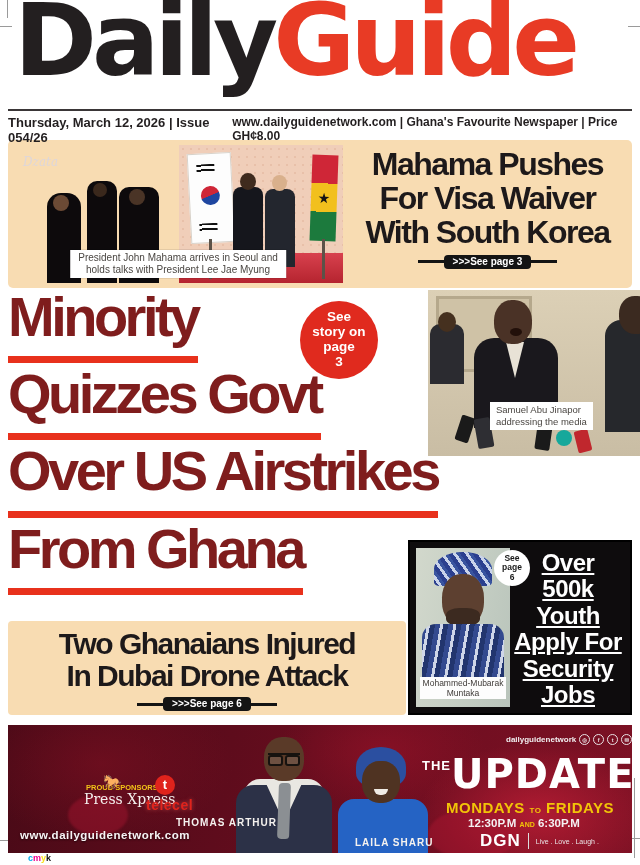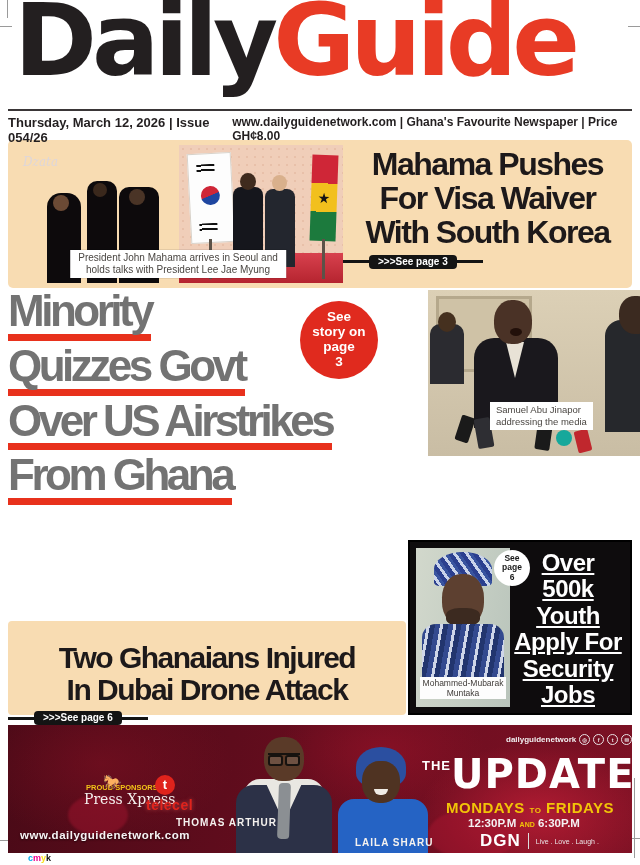--- a/index.html
+++ b/index.html
@@ -49,48 +49,48 @@
   .pole { position:absolute; width:3px; background:#5c5248; }
   .pb-man { position:absolute; border-radius:8px 8px 0 0; }
   .pb-head { position:absolute; border-radius:50%; }
 
   .ts-caption { position:absolute; left:50%; bottom:5px; transform:translateX(-50%);
                 background:#ffffff; color:#4a4642; font-size:10px; line-height:1.2; text-align:center;
                 padding:2px 8px; white-space:nowrap; box-shadow:0 0 0 1px rgba(0,0,0,.08); }
 
   .ts-right { flex:1; text-align:center; padding-top:8px; }
   .ts-head { color:#1d191a; font-weight:bold; font-size:32px; line-height:1.06; letter-spacing:-1.5px; }
-  .pill-row { display:flex; align-items:center; margin-top:5px; }
+  .pill-row { display:flex; align-items:center; justify-content:center; margin-top:5px; }
   .pill-line { width:26px; height:3px; background:#141414; }
   .pill { background:#141414; color:#ffffff; font-weight:bold; font-size:10px; padding:1px 9px 2px;
           border-radius:4px; letter-spacing:0; }
 
   
   .mainhead { position:absolute; left:8px; top:290px; z-index:2; }
   .hl-line { display:block; margin-bottom:4px; }
-  .hl-line > span { display:inline-block; color:#737373; font-weight:bold; font-size:44px;
+  .hl-line > span { display:inline-block; color:#7f1d1d; font-weight:bold; font-size:56px;
                     line-height:0.95; letter-spacing:-3.5px; border-bottom:7px solid #e8311c;
-                    padding-bottom:2px; white-space:nowrap; }
+                    padding-bottom:13px; white-space:nowrap; }
   .badge-circle { position:absolute; left:300px; top:301px; width:78px; height:78px; border-radius:50%;
                   background:#e02a1e; color:#fff; display:flex; flex-direction:column; align-items:center;
                   justify-content:center; text-align:center; font-weight:bold; font-size:13.5px;
                   line-height:1.1; z-index:4; }
 
   
   .photo-jin { position:absolute; left:428px; top:290px; width:247px; height:166px; overflow:hidden;
                background:linear-gradient(#dcd0b6,#c9bda4); z-index:3; }
   .photo-jin .frame { position:absolute; left:8px; top:6px; width:90px; height:70px;
                       border:3px solid #b5a88c; background:#cfc2a6; }
   .jin-caption { position:absolute; left:62px; bottom:26px; background:#fff; color:#4a4642;
                  font-size:9.5px; line-height:1.25; padding:2px 6px; text-align:left; }
   .mic { position:absolute; background:#1a1a1a; border-radius:2px; }
 
   
   .dubai { position:absolute; left:8px; top:621px; width:398px; height:94px; background:#f8dcb2;
-           border-radius:4px; text-align:center; padding-top:21px; box-sizing:border-box; }
+           border-radius:4px; text-align:center; padding-top:7px; box-sizing:border-box; }
   .dubai .dh { color:#1d191a; font-weight:bold; font-size:30px; line-height:1.07; letter-spacing:-1.5px; }
 
   
   .sidebox { position:absolute; left:408px; top:540px; width:224px; height:175px; background:#0e0c0d;
              border:2px solid #000; box-sizing:border-box; display:flex; padding:6px 4px 6px 6px; }
   .muntaka { position:relative; width:94px; overflow:hidden;
              background:linear-gradient(100deg,#d2d8cc 0%,#c6cfc4 50%,#b9c4bb 100%); }
   .m-hat { position:absolute; left:18px; top:4px; width:58px; height:34px; border-radius:50% 50% 10% 10%;
            background:repeating-linear-gradient(55deg,#2b3f8f 0 4px,#c9d3ea 4px 7px,#39549f 7px 10px); }
   .m-face { position:absolute; left:26px; top:26px; width:42px; height:52px; border-radius:45%;

